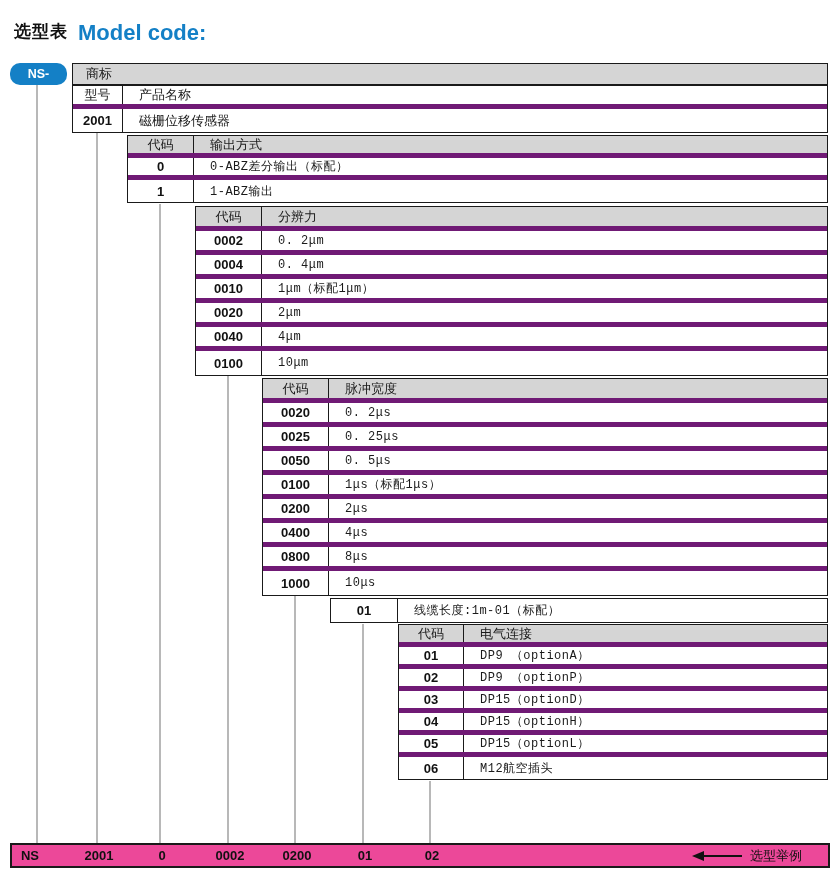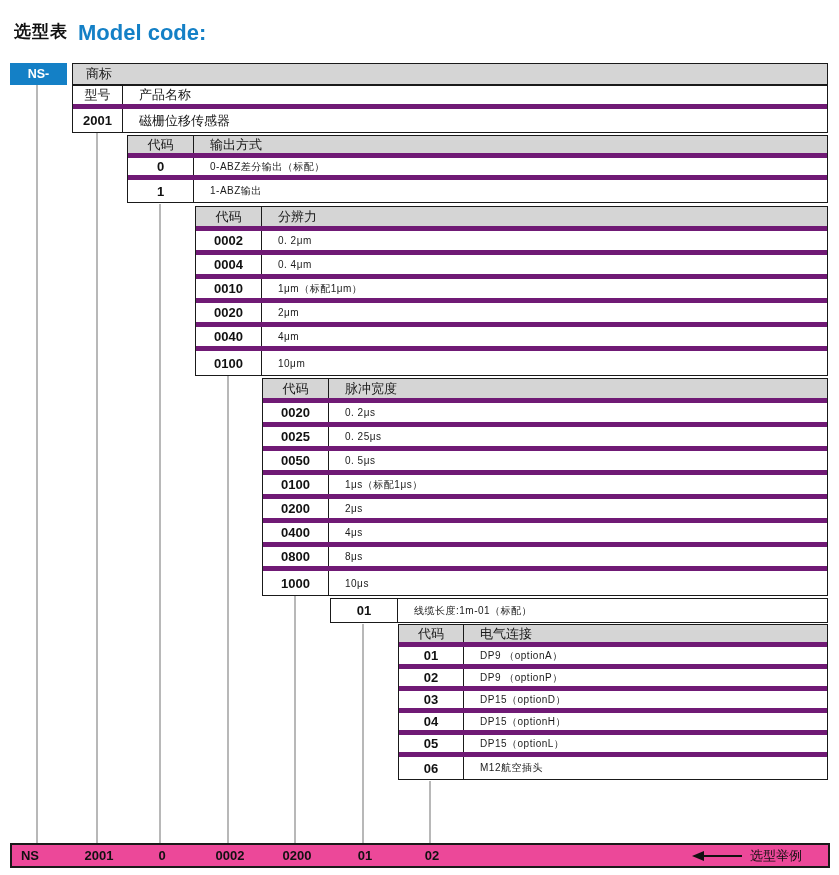--- a/index.html
+++ b/index.html
@@ -14,35 +14,35 @@
   }
   
   .title { position: absolute; left: 14px; top: 20px; display: flex; align-items: flex-start; }
   .title .zh { font-size: 17px; font-weight: bold; color: #111; letter-spacing: 1px; }
   .title .en { font-size: 22px; font-weight: bold; color: #1480c6; margin-left: 10px; }
 
   
   .ns-box {
     position: absolute; left: 10px; top: 63px; width: 57px; height: 22px;
     background: #1480c6; color: #ffffff; font-weight: bold; font-size: 12.5px;
-    display: flex; align-items: center; justify-content: center;
+    display: flex; align-items: center; justify-content: center; border-radius: 10px;
   }
 
   
   .tbl { position: absolute; border: 1.5px solid #1a1a1a; background: #fff; }
   .row { display: flex; height: var(--rh); border-bottom: 5px solid #701a75; font-size: 13px; }
   .row:last-child { border-bottom: none; }
   .row.header { background: #d5d5d5; }
   .cellcode {
     width: var(--cw); border-right: 1px solid #1a1a1a;
     display: flex; align-items: center; justify-content: center; flex-shrink: 0;
   }
   .celldesc { flex: 1; display: flex; align-items: center; padding-left: 16px; }
   .bold { font-weight: bold; color: #111; }
-  .mono { font-family: Liberation Sans, sans-serif; font-size: 10px; letter-spacing: 0.5px; }
+  .mono { font-family: Liberation Mono, monospace; font-size: 12px; letter-spacing: 0.5px; }
 
   
   .vline { position: absolute; width: 2px; background: #b8b8b8; }
 
   
   .example {
     position: absolute; left: 10px; top: 843px; width: 820px; height: 25px;
     background: #ec4899; border: 2px solid #1a1a1a;
   }
   .excode {

